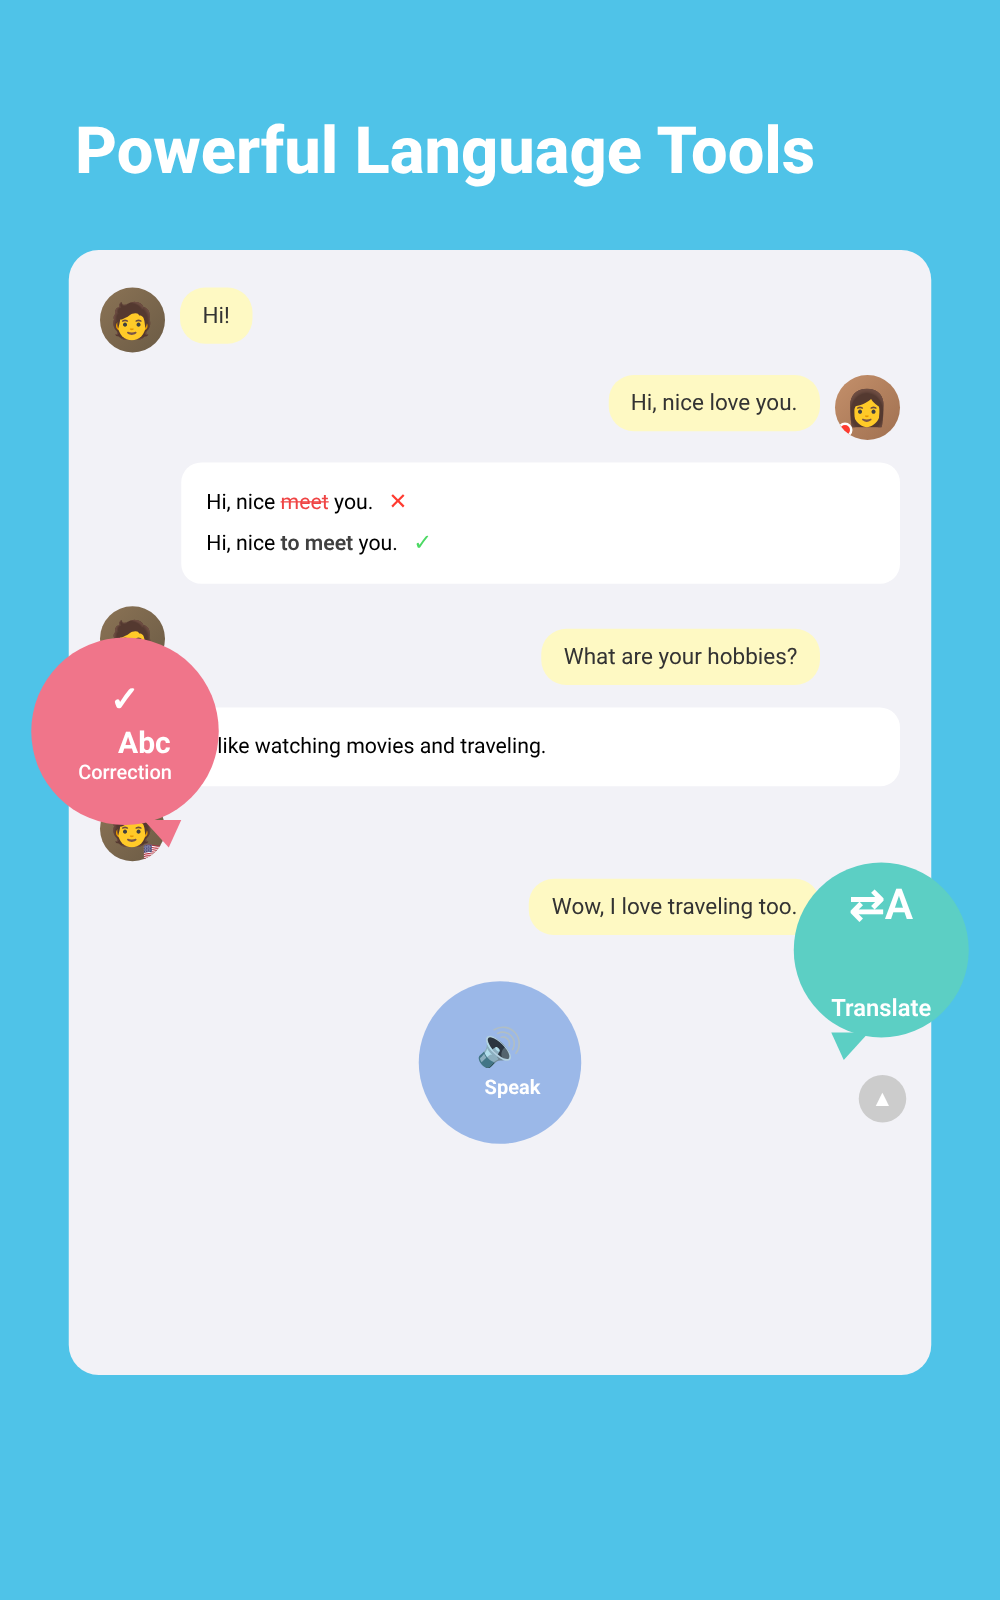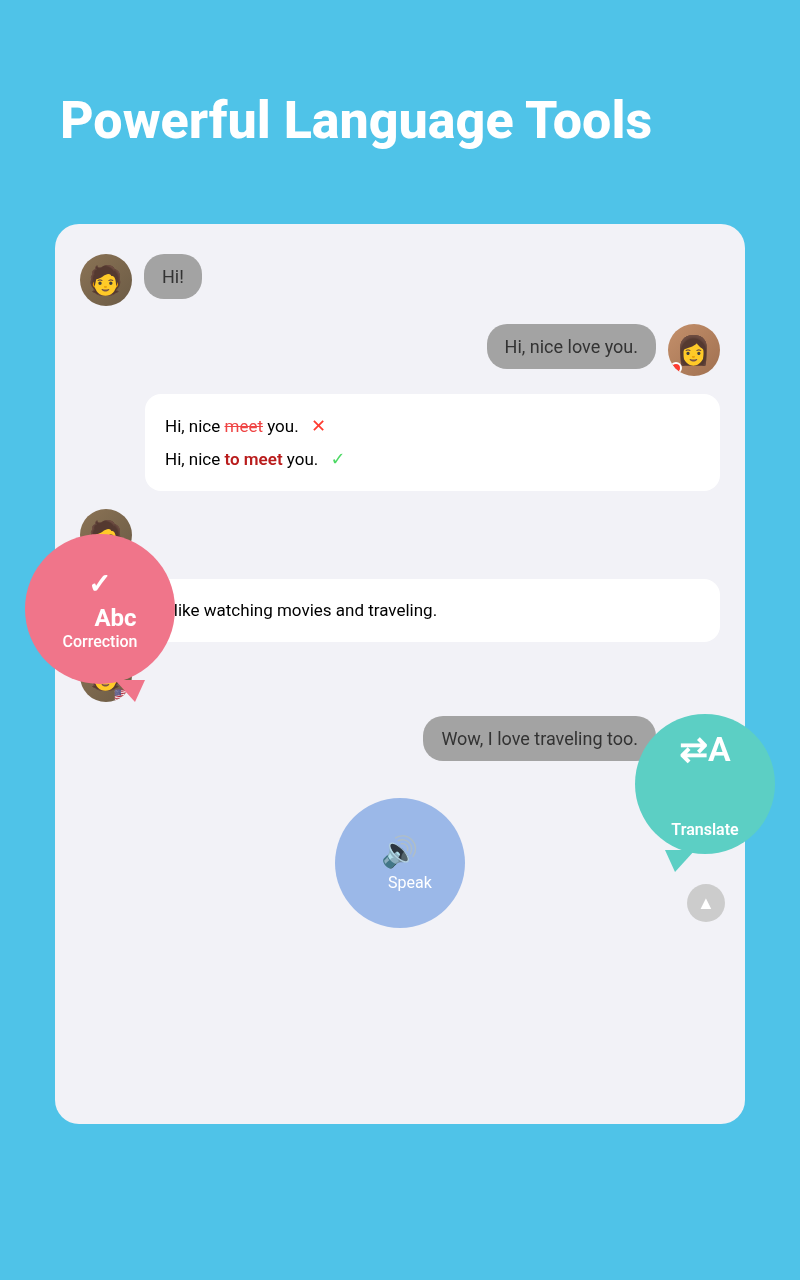--- a/index.html
+++ b/index.html
@@ -10,21 +10,21 @@
       font-family: -apple-system, BlinkMacSystemFont, 'Segoe UI', Roboto, sans-serif;
       overflow: hidden;
       position: relative;
     }
 
     .page-title {
       color: white;
       font-size: 52px;
       font-weight: 800;
       text-align: left;
-      padding: 90px 60px 72px 60px;
+      padding: 90px 60px 48px 60px;
       line-height: 1.2;
     }
 
     .chat-container {
       background: #f2f2f7;
       border-radius: 24px;
       margin: 0 55px;
       padding: 30px 25px 40px 25px;
       position: relative;
       min-height: 900px;
@@ -73,21 +73,21 @@
       bottom: 2px;
       left: 2px;
       width: 12px;
       height: 12px;
       background: #ff3b30;
       border-radius: 50%;
       border: 2px solid white;
     }
 
     .bubble {
-      background: #a3a3a3;
+      background: #fef9c3;
       border-radius: 20px;
       padding: 12px 18px;
       font-size: 18px;
       color: #333;
       max-width: 340px;
       position: relative;
     }
     .msg-row.left .bubble { margin-left: 12px; }
     .msg-row.right .bubble { margin-right: 12px; }
 
@@ -139,21 +139,21 @@
     
     .correction-card {
       background: white;
       border-radius: 16px;
       padding: 16px 20px;
       margin: 10px 0 18px 65px;
       font-size: 17px;
       line-height: 1.8;
     }
     .strikethrough { text-decoration: line-through; color: #ef4444; }
-    .correct-word { color: #b91c1c; font-weight: 600; }
+    .correct-word { color: #404040; font-weight: 600; }
     .x-mark { color: #ff3b30; margin-left: 8px; font-size: 18px; }
     .check-mark { color: #4cd964; margin-left: 8px; font-size: 18px; }
 
     
     .translate-bubble {
       position: absolute;
       right: -30px;
       top: 490px;
       width: 140px;
       height: 140px;
@@ -177,21 +177,21 @@
       height: 0;
       border-left: 10px solid transparent;
       border-right: 20px solid transparent;
       border-top: 22px solid #5ccfc4;
     }
     .translate-icon {
       font-size: 34px;
       margin-bottom: 4px;
     }
     .translate-label {
-      font-size: 16px;
+      font-size: 19px;
       font-weight: 600;
       margin-top: 47px;
     }
 
     
     .translation-card {
       background: white;
       border-radius: 16px;
       padding: 16px 20px;
       margin: 10px 0 18px 65px;
@@ -217,21 +217,21 @@
       font-size: 15px;
       font-weight: 600;
       margin: 20px auto 0;
     }
     .speak-icon {
       font-size: 30px;
       margin-bottom: 4px;
     }
     .speak-label {
       font-size: 16px;
-      font-weight: 400;
+      font-weight: 700;
       margin-left: 20px;
     }
 
     
     .up-arrow-btn {
       width: 38px;
       height: 38px;
       background: #ccc;
       border-radius: 50%;
       display: flex;
@@ -298,20 +298,26 @@
     </div>
   </div>
 
   <div style="display:flex;align-items:flex-start;margin-bottom:18px;">
     <div class="avatar avatar-male" style="position:relative;flex-shrink:0;">
       <div class="avatar-face">🧑</div>
       <div class="flag-badge">🇺🇸</div>
     </div>
   </div>
 
+  <div class="msg-row right" style="margin-top:-52px;">
+    <div style="width:52px;flex-shrink:0;"></div>
+    <div class="bubble hobbies-bubble">
+      <span>What are your hobbies?</span>
+    </div>
+  </div>
 
   <div class="translation-card" style="margin-top:10px;">
     <div>I like watching movies and traveling.</div>
   </div>
 
   <div style="display:flex;align-items:flex-start;margin-bottom:6px;margin-top:-10px;">
     <div class="avatar avatar-male" style="position:relative;flex-shrink:0;">
       <div class="avatar-face">🧑</div>
       <div class="flag-badge">🇺🇸</div>
     </div>

